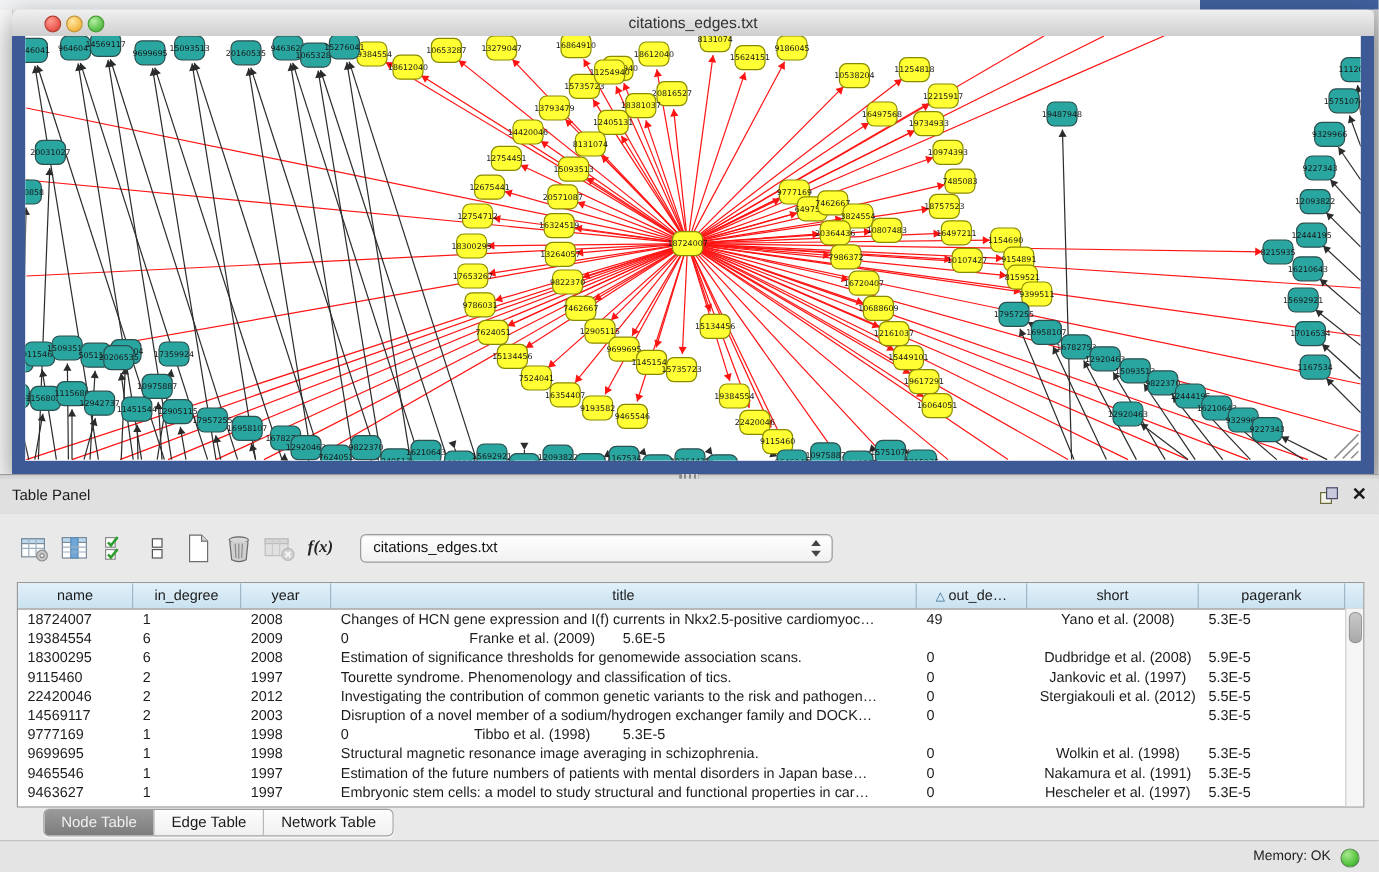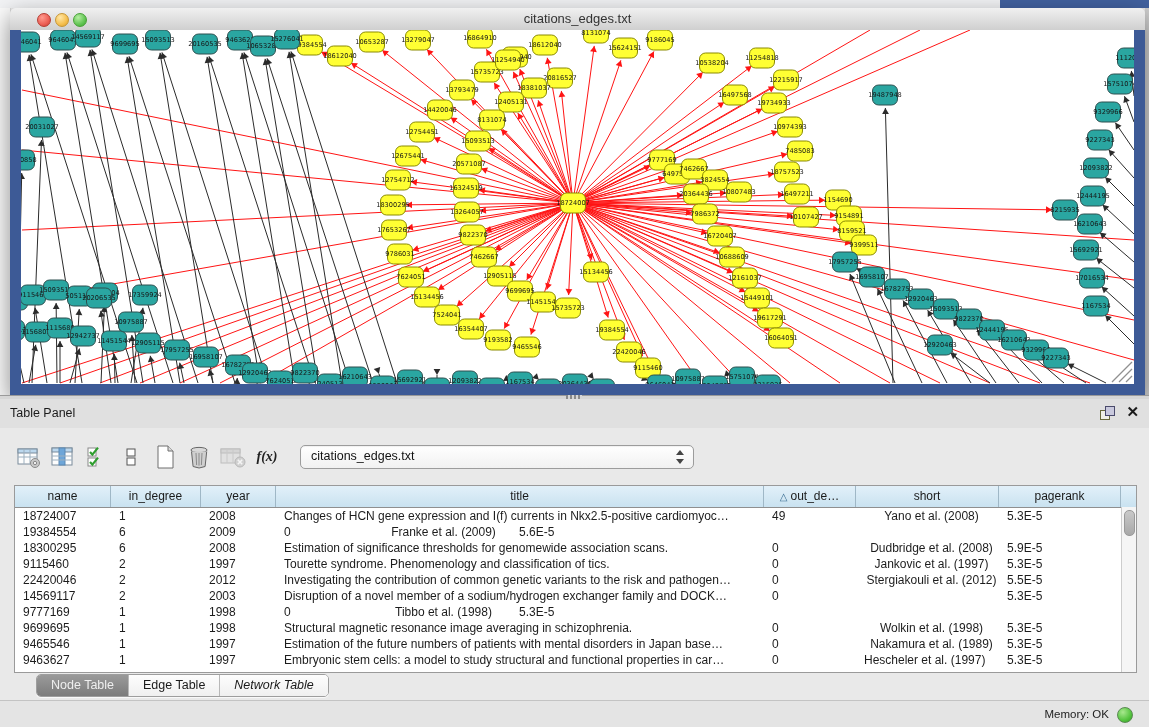--- a/index.html
+++ b/index.html
@@ -51,21 +51,21 @@
       border-right:1px solid #9fb7c6;overflow:hidden;white-space:nowrap;cursor:pointer;}
   .th .sort{font-size:10px;color:#3a6d92;margin-right:3px;}
   .trow{display:flex;height:16px;line-height:16px;cursor:default;}
   .td{box-sizing:border-box;padding-left:8px;font-size:12px;color:#1c1c1c;overflow:hidden;white-space:nowrap;}
   .vscroll{position:absolute;right:0;top:21px;width:14px;bottom:0;background:#f5f5f5;border-left:1px solid #cdcdcd;}
   .vthumb{position:absolute;left:2px;top:3px;width:9px;height:24px;border-radius:5px;background:linear-gradient(#c9c9c9,#a8a8a8);border:1px solid #999;}
 
   .tabsbar{position:absolute;left:0;top:246px;width:1149px;height:26px;display:flex;justify-content:flex-start;padding-left:36px;}
   .segs{display:flex;height:21px;border:1px solid #9e9e9e;border-radius:5px;overflow:hidden;background:#fff;box-shadow:0 1px 1px rgba(255,255,255,.8);}
   .seg{padding:0 14px;font-size:12.5px;line-height:21px;color:#1a1a1a;background:linear-gradient(#fdfdfd,#f0f0f0);border-right:1px solid #b8b8b8;cursor:pointer;}
-  .seg:last-child{border-right:none;font-style:italic;}
+  .seg:last-child{border-right:none;}
   .seg.active{background:linear-gradient(#9a9a9a,#7c7c7c);color:#efefef;}
 
   .statusbar{position:absolute;left:0;top:700px;width:1149px;height:27px;background:#e4e4e4;border-top:1px solid #c3c3c3;}
   .mem-label{position:absolute;right:40px;top:7px;font-size:11.5px;color:#222;}
   .mem-led{position:absolute;right:16px;top:6px;width:14px;height:14px;border-radius:50%;
     background:radial-gradient(circle at 35% 30%,#a8e88e,#55c43f 60%,#2f9a22);border:1px solid #5a8a52;}
 </style>
 </head>
 <body>
 
@@ -1174,30 +1174,30 @@
             <div class="td" style="width: 92px;">0</div>
             <div class="td" style="width: 143px; text-align: center;">Wolkin et al. (1998)</div>
             <div class="td" style="width: 122px;">5.3E-5</div>
           </div>
           <div class="trow">
             <div class="td" style="width: 96px;">9465546</div>
             <div class="td" style="width: 90px;">1</div>
             <div class="td" style="width: 75px;">1997</div>
             <div class="td" style="width: 488px;">Estimation of the future numbers of patients with mental disorders in Japan base…</div>
             <div class="td" style="width: 92px;">0</div>
-            <div class="td" style="width: 143px; text-align: center;">Nakamura et al. (1989)</div>
+            <div class="td" style="width: 143px; text-align: center;">Nakamura et al. (1991)</div>
             <div class="td" style="width: 122px;">5.3E-5</div>
           </div>
           <div class="trow">
             <div class="td" style="width: 96px;">9463627</div>
             <div class="td" style="width: 90px;">1</div>
             <div class="td" style="width: 75px;">1997</div>
             <div class="td" style="width: 488px;">Embryonic stem cells: a model to study structural and functional properties in car…</div>
             <div class="td" style="width: 92px;">0</div>
-            <div class="td" style="width: 143px; ">Hescheler et al. (1997)</div>
+            <div class="td" style="width: 143px; text-align: center;">Hescheler et al. (1997)</div>
             <div class="td" style="width: 122px;">5.3E-5</div>
           </div>
         </div>
       <div class="vscroll">
         <div class="vthumb"></div>
       </div>
     </div>
 
     <div class="tabsbar">
       <div class="segs" id="segs">

